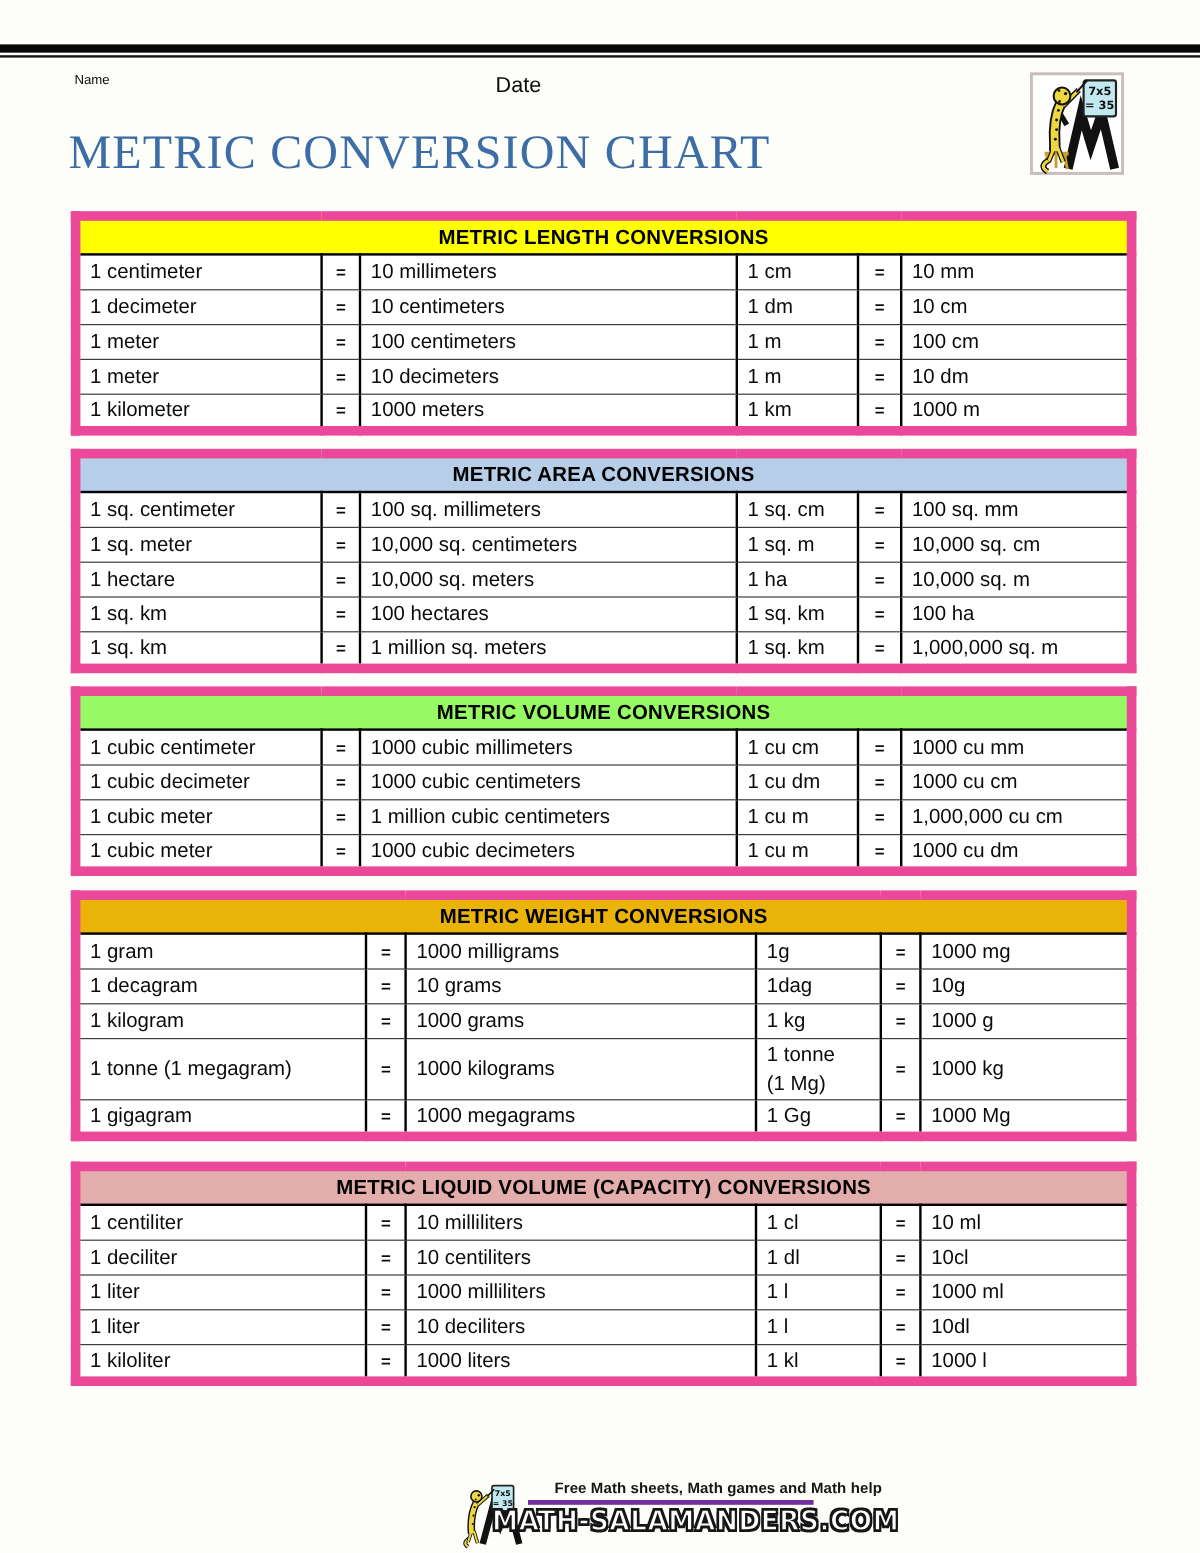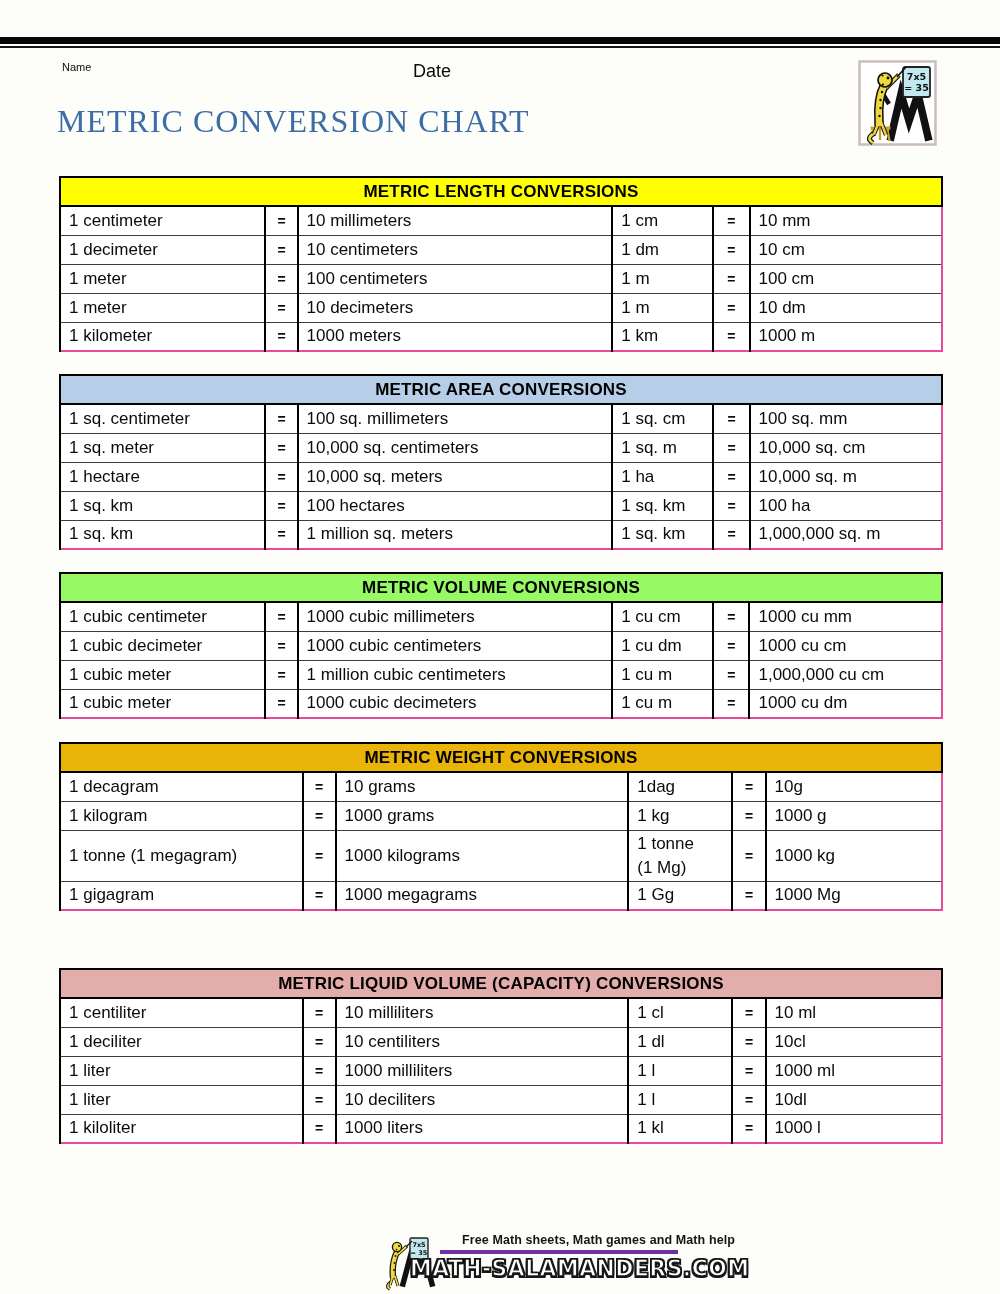--- a/index.html
+++ b/index.html
@@ -14,27 +14,27 @@
   .topbar .b3{height:2px;background:#141414;}
   
   .name-label{position:absolute;left:62px;top:61px;font-size:11px;}
   .date-label{position:absolute;left:413px;top:61px;font-size:18px;}
   
   .logo-box{position:absolute;left:858px;top:60px;width:79px;height:86px;}
   
   .page-title{
     position:absolute;left:57px;top:103px;margin:0;
     font-family:"Liberation Serif",serif;font-weight:normal;
-    font-size:32px;letter-spacing:1px;color:#3D6DA6;white-space:nowrap;
+    font-size:40px;letter-spacing:1px;color:#3D6DA6;white-space:nowrap;
   }
   
   table.conv-table{
     position:absolute;left:59px;width:884px;
     border-collapse:collapse;table-layout:fixed;background:#fff;
-    border:2px solid #ec4899;
+    border:8px solid #ec4899;
   }
   .conv-table th{
     height:25px;border:2px solid #000;
     font-size:17px;font-weight:bold;text-align:center;letter-spacing:.2px;color:#000;
   }
   .conv-table tbody tr{height:29px;}
   .conv-table td{
     border:1px solid #3e3e3e;border-left:2px solid #000;
     font-size:17px;line-height:24px;vertical-align:middle;
     padding:1px 2px 1px 8px;white-space:pre-line;overflow:hidden;
@@ -282,20 +282,28 @@
       <col>
       <col>
     </colgroup>
   <thead>
       <tr>
         <th colspan="6" style="background: #eab308;">METRIC WEIGHT CONVERSIONS</th>
       </tr>
     </thead>
   <tbody>
       <tr>
+        <td class="c0">1 gram</td>
+        <td class="c1">=</td>
+        <td class="c2">1000 milligrams</td>
+        <td class="c3">1g</td>
+        <td class="c4">=</td>
+        <td class="c5">1000 mg</td>
+      </tr>
+      <tr>
         <td class="c0">1 decagram</td>
         <td class="c1">=</td>
         <td class="c2">10 grams</td>
         <td class="c3">1dag</td>
         <td class="c4">=</td>
         <td class="c5">10g</td>
       </tr>
       <tr>
         <td class="c0">1 kilogram</td>
         <td class="c1">=</td>

